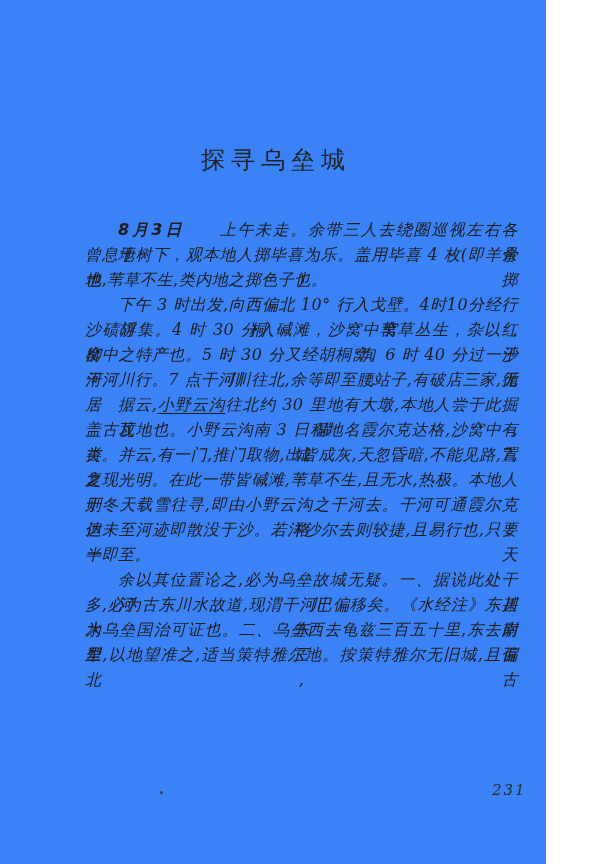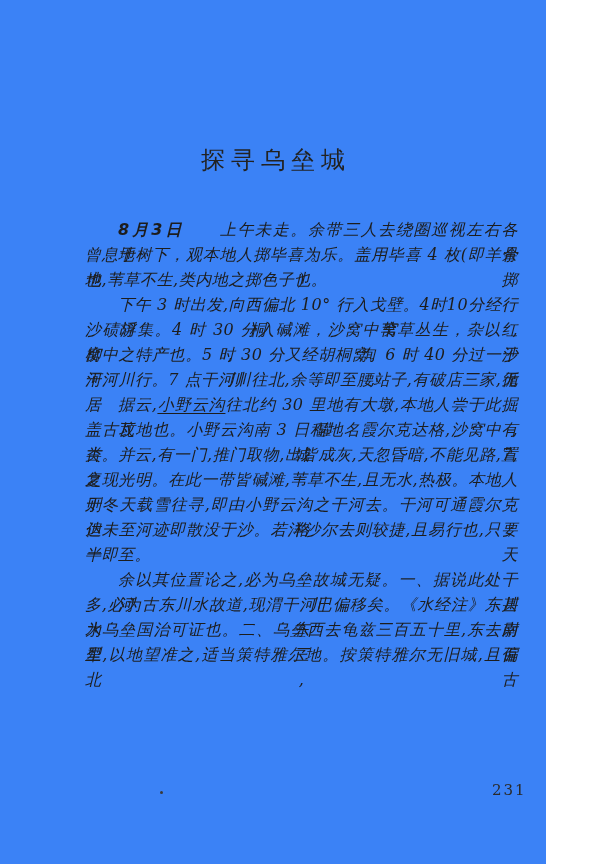--- a/index.html
+++ b/index.html
@@ -51,20 +51,21 @@
     text-decoration: underline;
     text-underline-offset: 3px;
   }
   .page-number {
     position: absolute;
     left: 492px;
     top: 781px;
     font-size: 15px;
     letter-spacing: 2px;
     color: #2a2a2a;
+    font-style: italic;
   }
   .print-speck {
     position: absolute;
     left: 160px;
     top: 791px;
     width: 3px;
     height: 3px;
     border-radius: 50%;
     background: #3a3a3a;
   }

